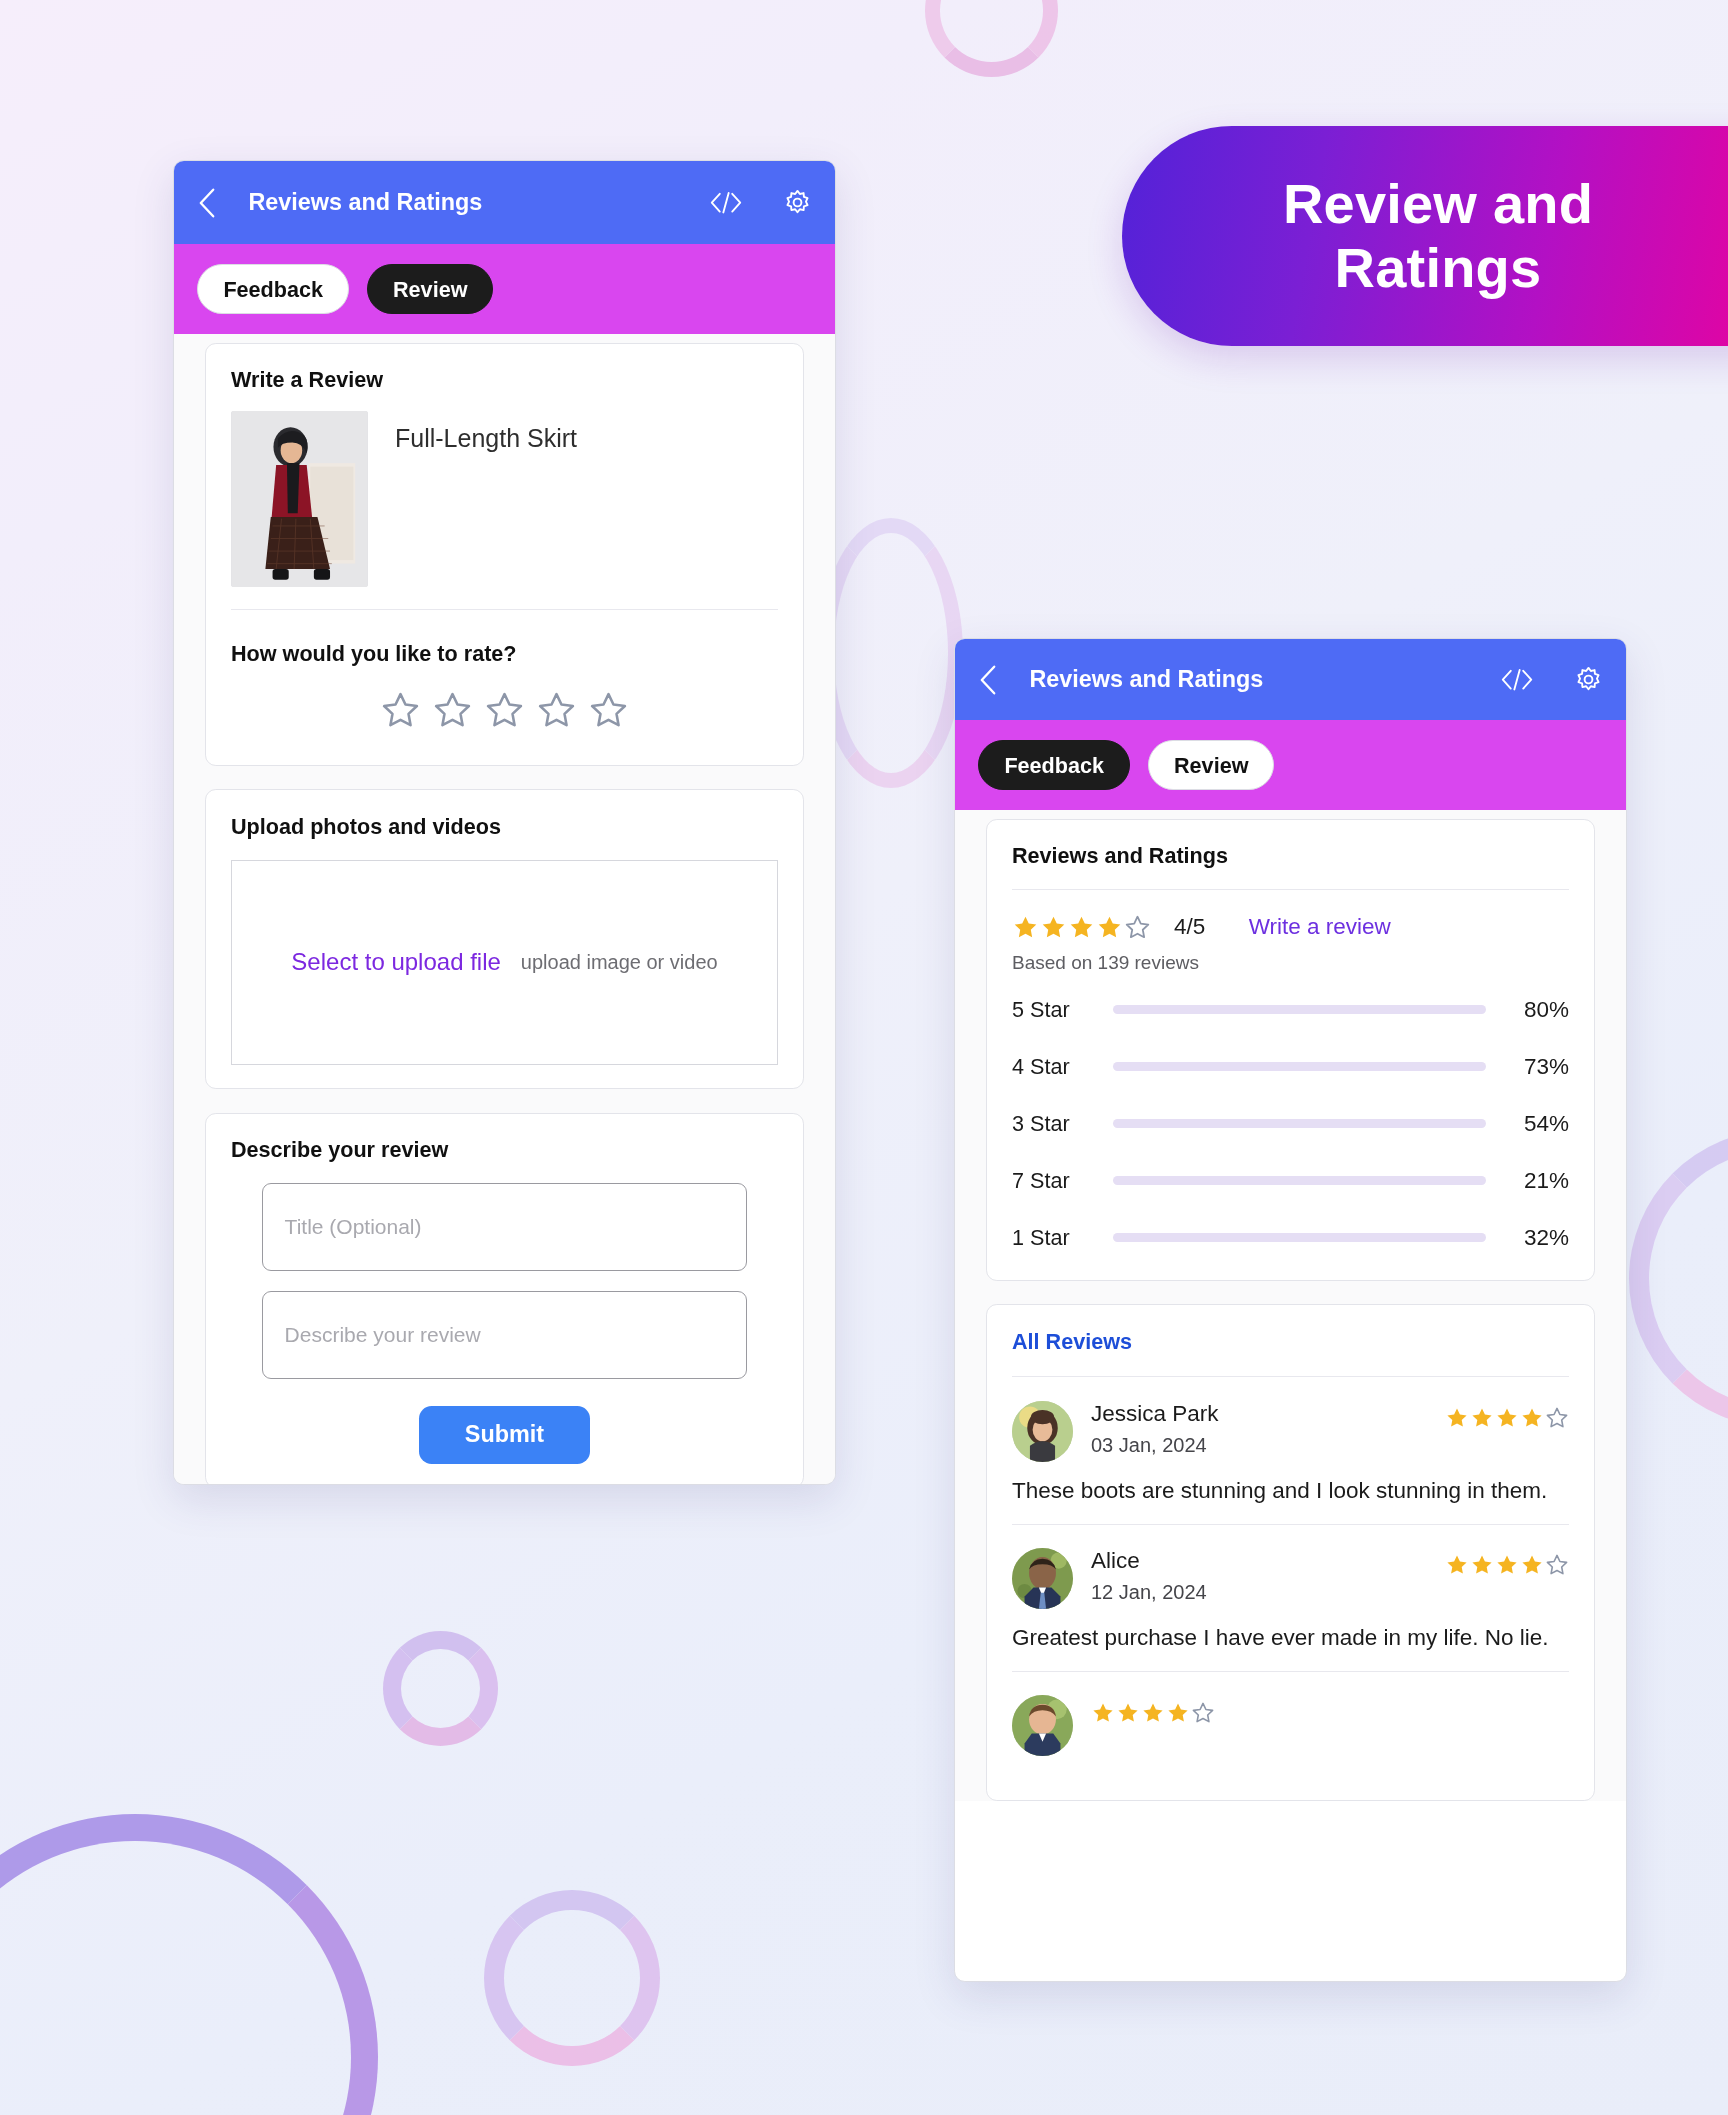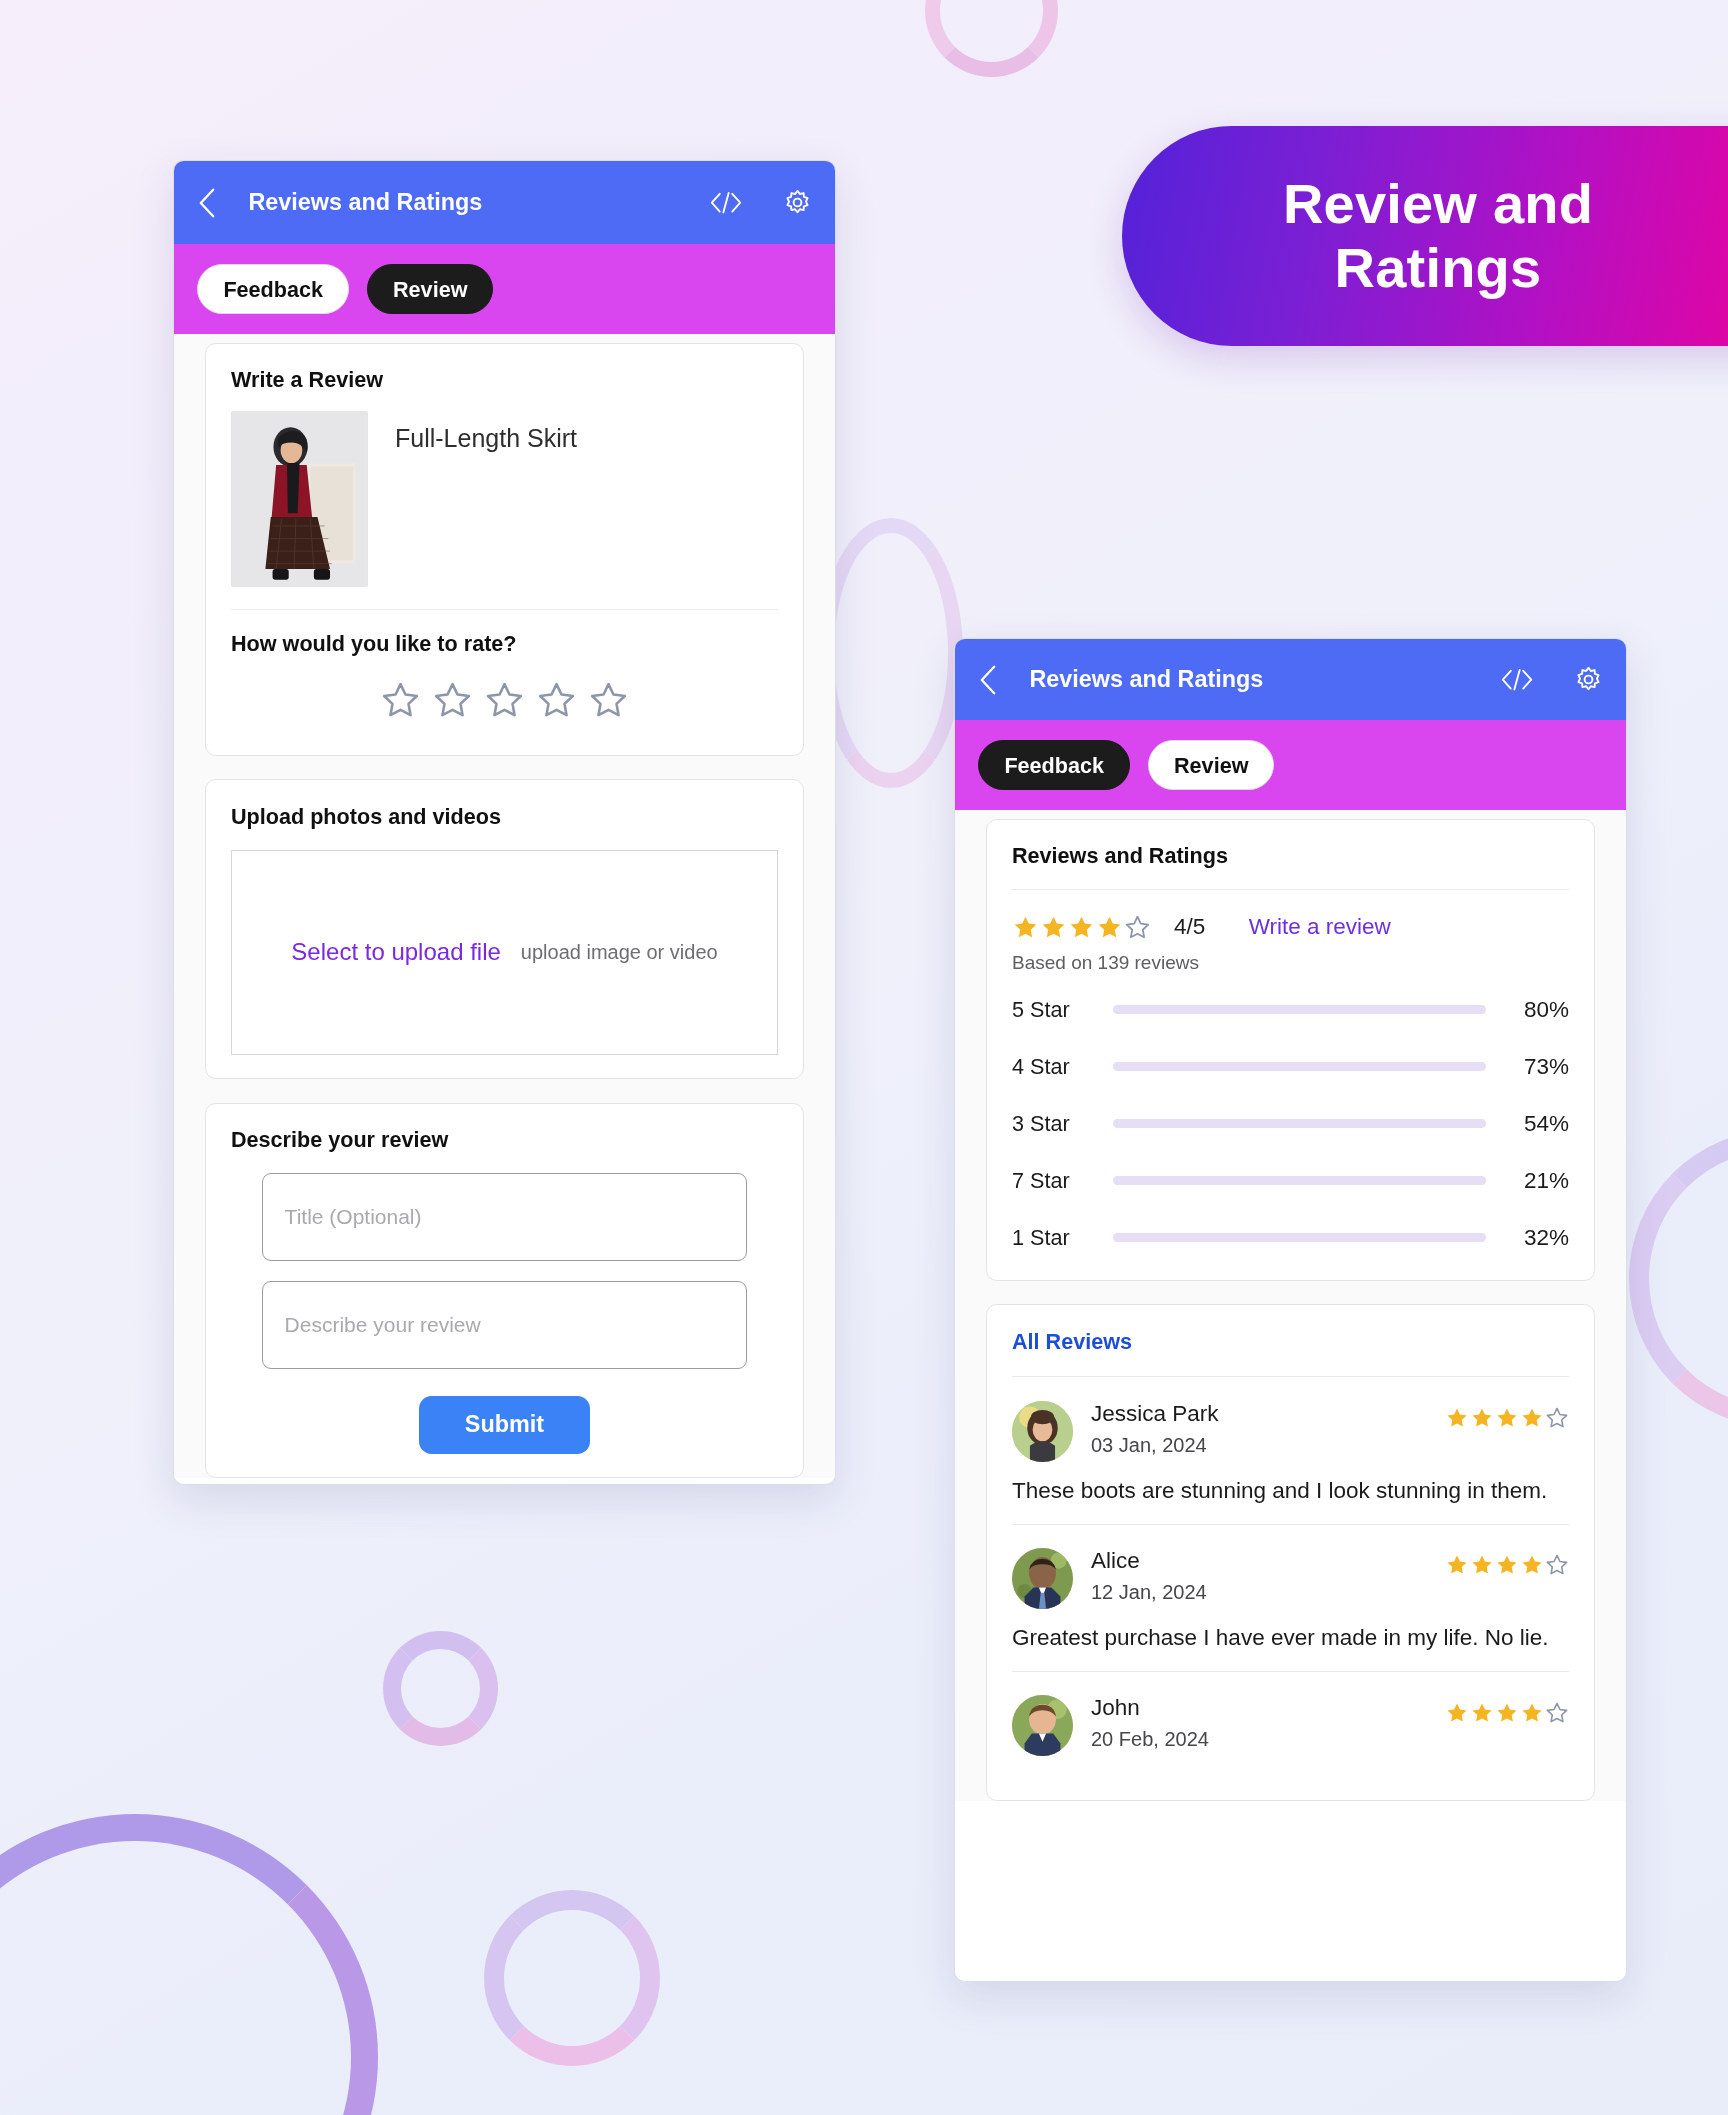--- a/index.html
+++ b/index.html
@@ -81,21 +81,21 @@
 
   
   .prod-row { display:flex; gap:27px; margin-top:18px; padding-bottom:21.6px;
               border-bottom:0.9px solid #e8e8ee; }
   .prod-thumb {
     width:137px; height:176px; flex:0 0 auto; border-radius:2.7px; overflow:hidden;
     background:#dddde2; position:relative;
   }
   .prod-name { font-size:25px; color:#2e2e2e; padding-top:12.6px; }
 
-  .rate-q { font-size:21.6px; font-weight:700; color:#101010; margin-top:21px; }
+  .rate-q { font-size:21.6px; font-weight:700; color:#101010; margin-top:31px; }
   .rate-stars { display:flex; gap:9px; justify-content:center; margin:23.4px 0 7.2px 0; }
 
   
   .dropzone {
     border:0.9px solid #d6d7dd; margin-top:20px; height:205px;
     display:flex; align-items:center; justify-content:center; gap:20px;
   }
   .dz-main { color:#7c28e0; font-size:24px; }
   .dz-sub  { color:#6d6d72; font-size:20px; }
 
@@ -440,24 +440,20 @@
           <span class="avatar">
             <svg width="61" height="61" viewBox="0 0 68 68">
               <rect width="68" height="68" fill="#89a85a"></rect>
               <circle cx="50" cy="16" r="11" fill="#a6c26f"></circle>
               <ellipse cx="34" cy="27" rx="15" ry="17" fill="#e6b693"></ellipse>
               <path d="M19 24q2-13 15-13t15 13q-5-7-15-7t-15 7z" fill="#6b4a2c"></path>
               <path d="M22 43h24l8 11v14H14V54z" fill="#2c3b5e"></path>
               <path d="M30 43h8l-4 9z" fill="#fff"></path>
             </svg>
           </span>
-          <span class="rev-meta">
-            <span class="rev-name">John</span>
-            <div class="rev-date">20 Feb, 2024</div>
-          </span>
           <span class="rev-stars">
             <svg width="24" height="24" viewBox="0 0 24 24">
                 <path d="M12 2.4l2.9 6.1 6.7.9-4.9 4.6 1.2 6.6L12 17.5 6.1 20.6l1.2-6.6L2.4 9.4l6.7-.9z" fill="#f5b421"></path>
               </svg>
             <svg width="24" height="24" viewBox="0 0 24 24">
                 <path d="M12 2.4l2.9 6.1 6.7.9-4.9 4.6 1.2 6.6L12 17.5 6.1 20.6l1.2-6.6L2.4 9.4l6.7-.9z" fill="#f5b421"></path>
               </svg>
             <svg width="24" height="24" viewBox="0 0 24 24">
                 <path d="M12 2.4l2.9 6.1 6.7.9-4.9 4.6 1.2 6.6L12 17.5 6.1 20.6l1.2-6.6L2.4 9.4l6.7-.9z" fill="#f5b421"></path>
               </svg>

